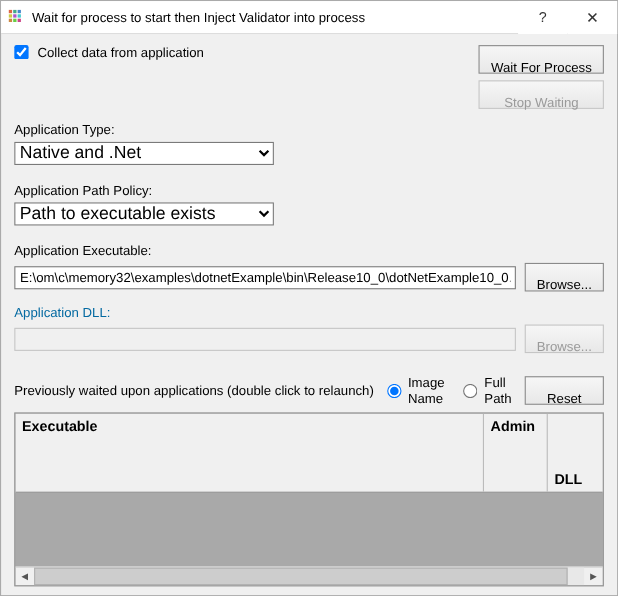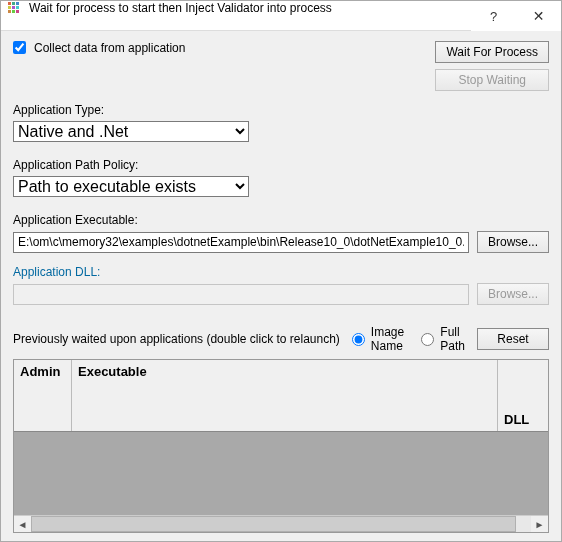--- a/index.html
+++ b/index.html
@@ -17,21 +17,21 @@
     border: 1px solid #aaa;
     background: #f0f0f0;
     display: flex;
     flex-direction: column;
   }
   .titlebar {
     height: 30px;
     background: #fff;
     border-bottom: 1px solid #ddd;
     display: flex;
-    align-items: flex-start;
+    align-items: center;
     padding-left: 6px;
   }
   .title-icon {
     width: 16px;
     height: 16px;
     margin-right: 6px;
     display: inline-block;
   }
   .title-text {
     flex: 1;
@@ -60,21 +60,21 @@
     align-items: flex-start;
     margin-bottom: 6px;
   }
   .check-row { display: flex; align-items: flex-start; gap: 4px; flex:1; }
   .check-row input { margin: 0 4px 0 0; }
   .btn {
     background: linear-gradient(#f6f6f6,#e8e8e8);
     border: 1px solid #8a8a8a;
     font-size: 12px;
     height: 22px;
-    padding: 0 10px;
+    padding: 12px 10px;
     min-width: 88px;
     cursor: pointer;
   }
   .btn:disabled, .btn.disabled {
     color: #9a9a9a;
     border-color: #c5c5c5;
     cursor: default;
   }
   .label { margin: 6px 0 4px 0; }
   .label.disabled { color: #0369a1; }
@@ -243,22 +243,22 @@
       <label class="radio-group">
         <input type="radio" name="pathmode" style="">
         <span>Full Path</span>
       </label>
       <div style="flex:1"></div>
       <button class="btn" style="min-width:72px">Reset</button>
     </div>
 
     <div class="grid-wrap">
       <div class="grid-header">
+        <div class="gh-cell gh-exec">Executable</div>
         <div class="gh-cell gh-admin">Admin</div>
-        <div class="gh-cell gh-exec">Executable</div>
         <div class="gh-cell gh-dll">DLL</div>
       </div>
       <div class="grid-body"></div>
       <div class="hscroll">
         <div class="arrow">◄</div>
         <div class="track">
           <div class="thumb"></div>
         </div>
         <div class="arrow">►</div>
       </div>

